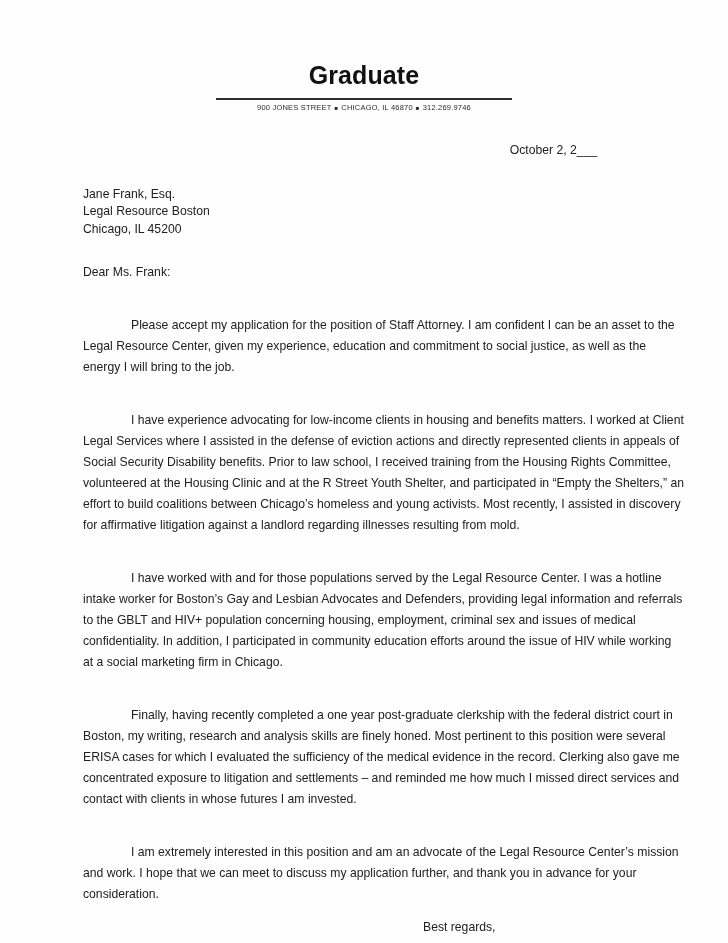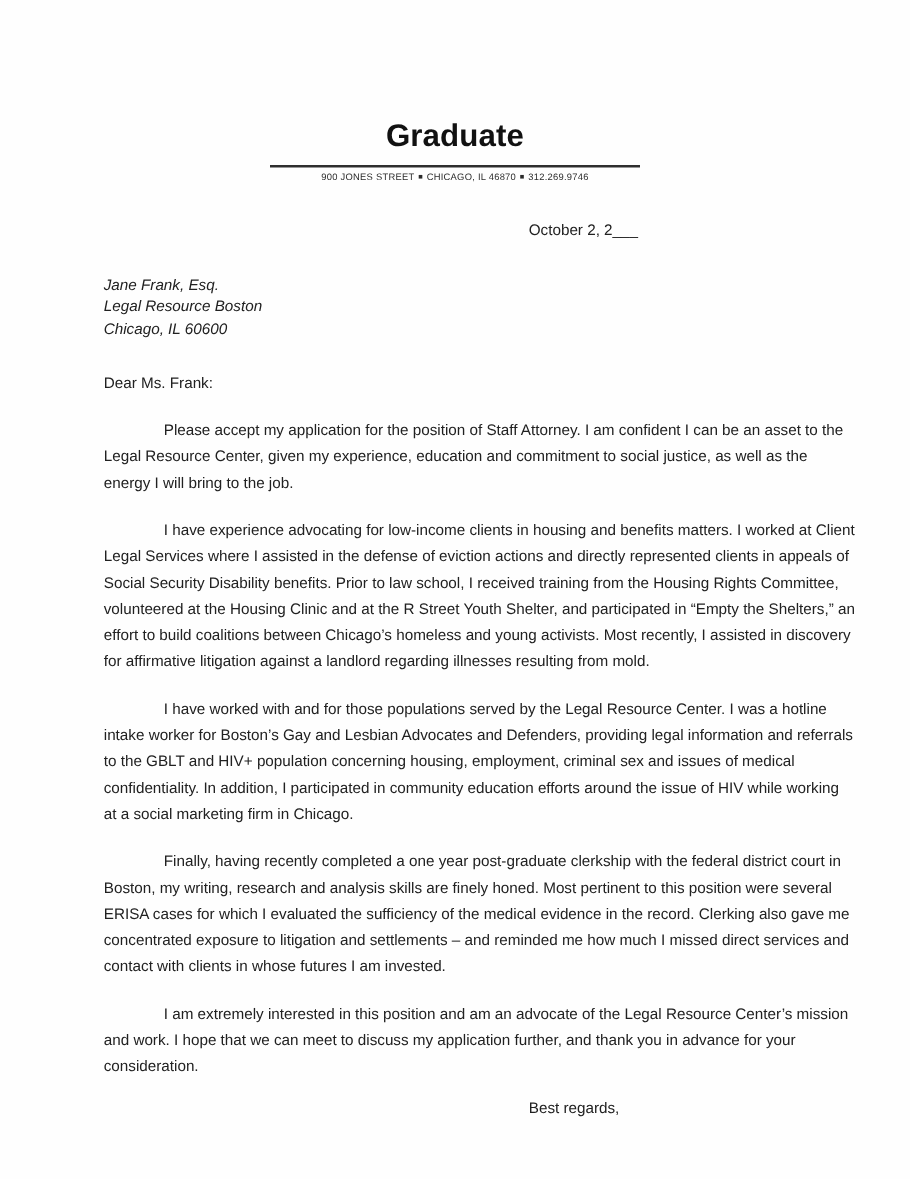--- a/index.html
+++ b/index.html
@@ -18,21 +18,21 @@
   .page {
     position: relative;
     width: 728px;
     height: 943px;
     background: #fefefe;
     box-sizing: border-box;
   }
 
   
   .letterhead {
-    padding-top: 96px;
+    padding-top: 62px;
     text-align: center;
   }
   .letterhead-name {
     font-size: 25px;
     font-weight: bold;
     letter-spacing: 0.1px;
     line-height: 1.1;
     color: #111111;
   }
   .letterhead-rule {
@@ -59,36 +59,36 @@
     padding: 0 44px 0 83px;
     font-size: 12.2px;
     line-height: 21px;
     color: #212121;
   }
 
   .date-line {
     margin-top: 28px;
     padding-left: 340px;
     font-size: 12.2px;
+    text-align: center;
   }
 
   .recipient {
     margin-top: 25px;
-    font-style: italic;
   }
   .recipient div {
     line-height: 17.5px;
   }
 
   .salutation {
     margin-top: 24px;
   }
 
   .para {
-    margin-top: 17px;
+    margin-top: 32px;
     text-indent: 48px;
     text-align: left;
   }
 
   .closing {
     padding-left: 340px;
   }
 </style>
 </head>
 <body>
@@ -103,21 +103,21 @@
     </div>
   </div>
 
   <div class="letter">
 
     <div class="date-line">October 2, 2___</div>
 
     <div class="recipient">
       <div>Jane Frank, Esq.</div>
       <div>Legal Resource Boston</div>
-      <div>Chicago, IL 60600</div>
+      <div>Chicago, IL 45200</div>
     </div>
 
     <div class="salutation">Dear Ms. Frank:</div>
 
     <p class="para">Please accept my application for the position of Staff Attorney. I am confident I can be an asset to the Legal Resource Center, given my experience, education and commitment to social justice, as well as the energy I will bring to the job.</p>
     <p class="para">I have experience advocating for low-income clients in housing and benefits matters. I worked at Client Legal Services where I assisted in the defense of eviction actions and directly represented clients in appeals of Social Security Disability benefits. Prior to law school, I received training from the Housing Rights Committee, volunteered at the Housing Clinic and at the R Street Youth Shelter, and participated in “Empty the Shelters,” an effort to build coalitions between Chicago’s homeless and young activists. Most recently, I assisted in discovery for affirmative litigation against a landlord regarding illnesses resulting from mold.</p>
     <p class="para">I have worked with and for those populations served by the Legal Resource Center. I was a hotline intake worker for Boston’s Gay and Lesbian Advocates and Defenders, providing legal information and referrals to the GBLT and HIV+ population concerning housing, employment, criminal sex and issues of medical confidentiality. In addition, I participated in community education efforts around the issue of HIV while working at a social marketing firm in Chicago.</p>
     <p class="para">Finally, having recently completed a one year post-graduate clerkship with the federal district court in Boston, my writing, research and analysis skills are finely honed. Most pertinent to this position were several ERISA cases for which I evaluated the sufficiency of the medical evidence in the record. Clerking also gave me concentrated exposure to litigation and settlements – and reminded me how much I missed direct services and contact with clients in whose futures I am invested.</p>
     <p class="para">I am extremely interested in this position and am an advocate of the Legal Resource Center’s mission and work. I hope that we can meet to discuss my application further, and thank you in advance for your consideration.</p>
 

